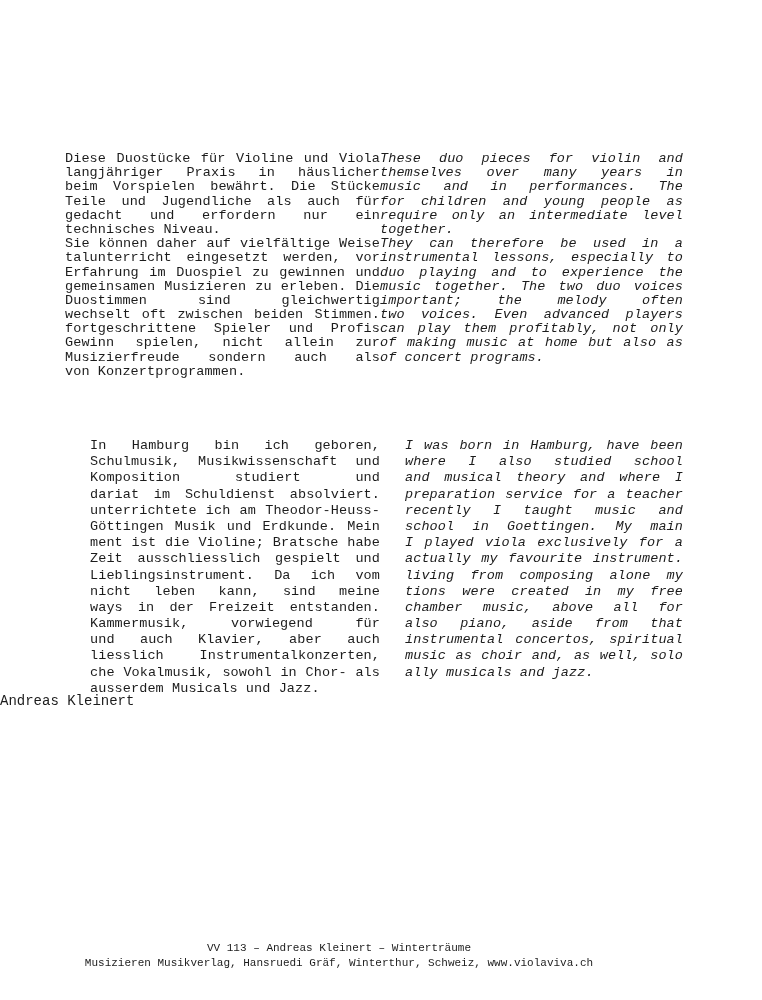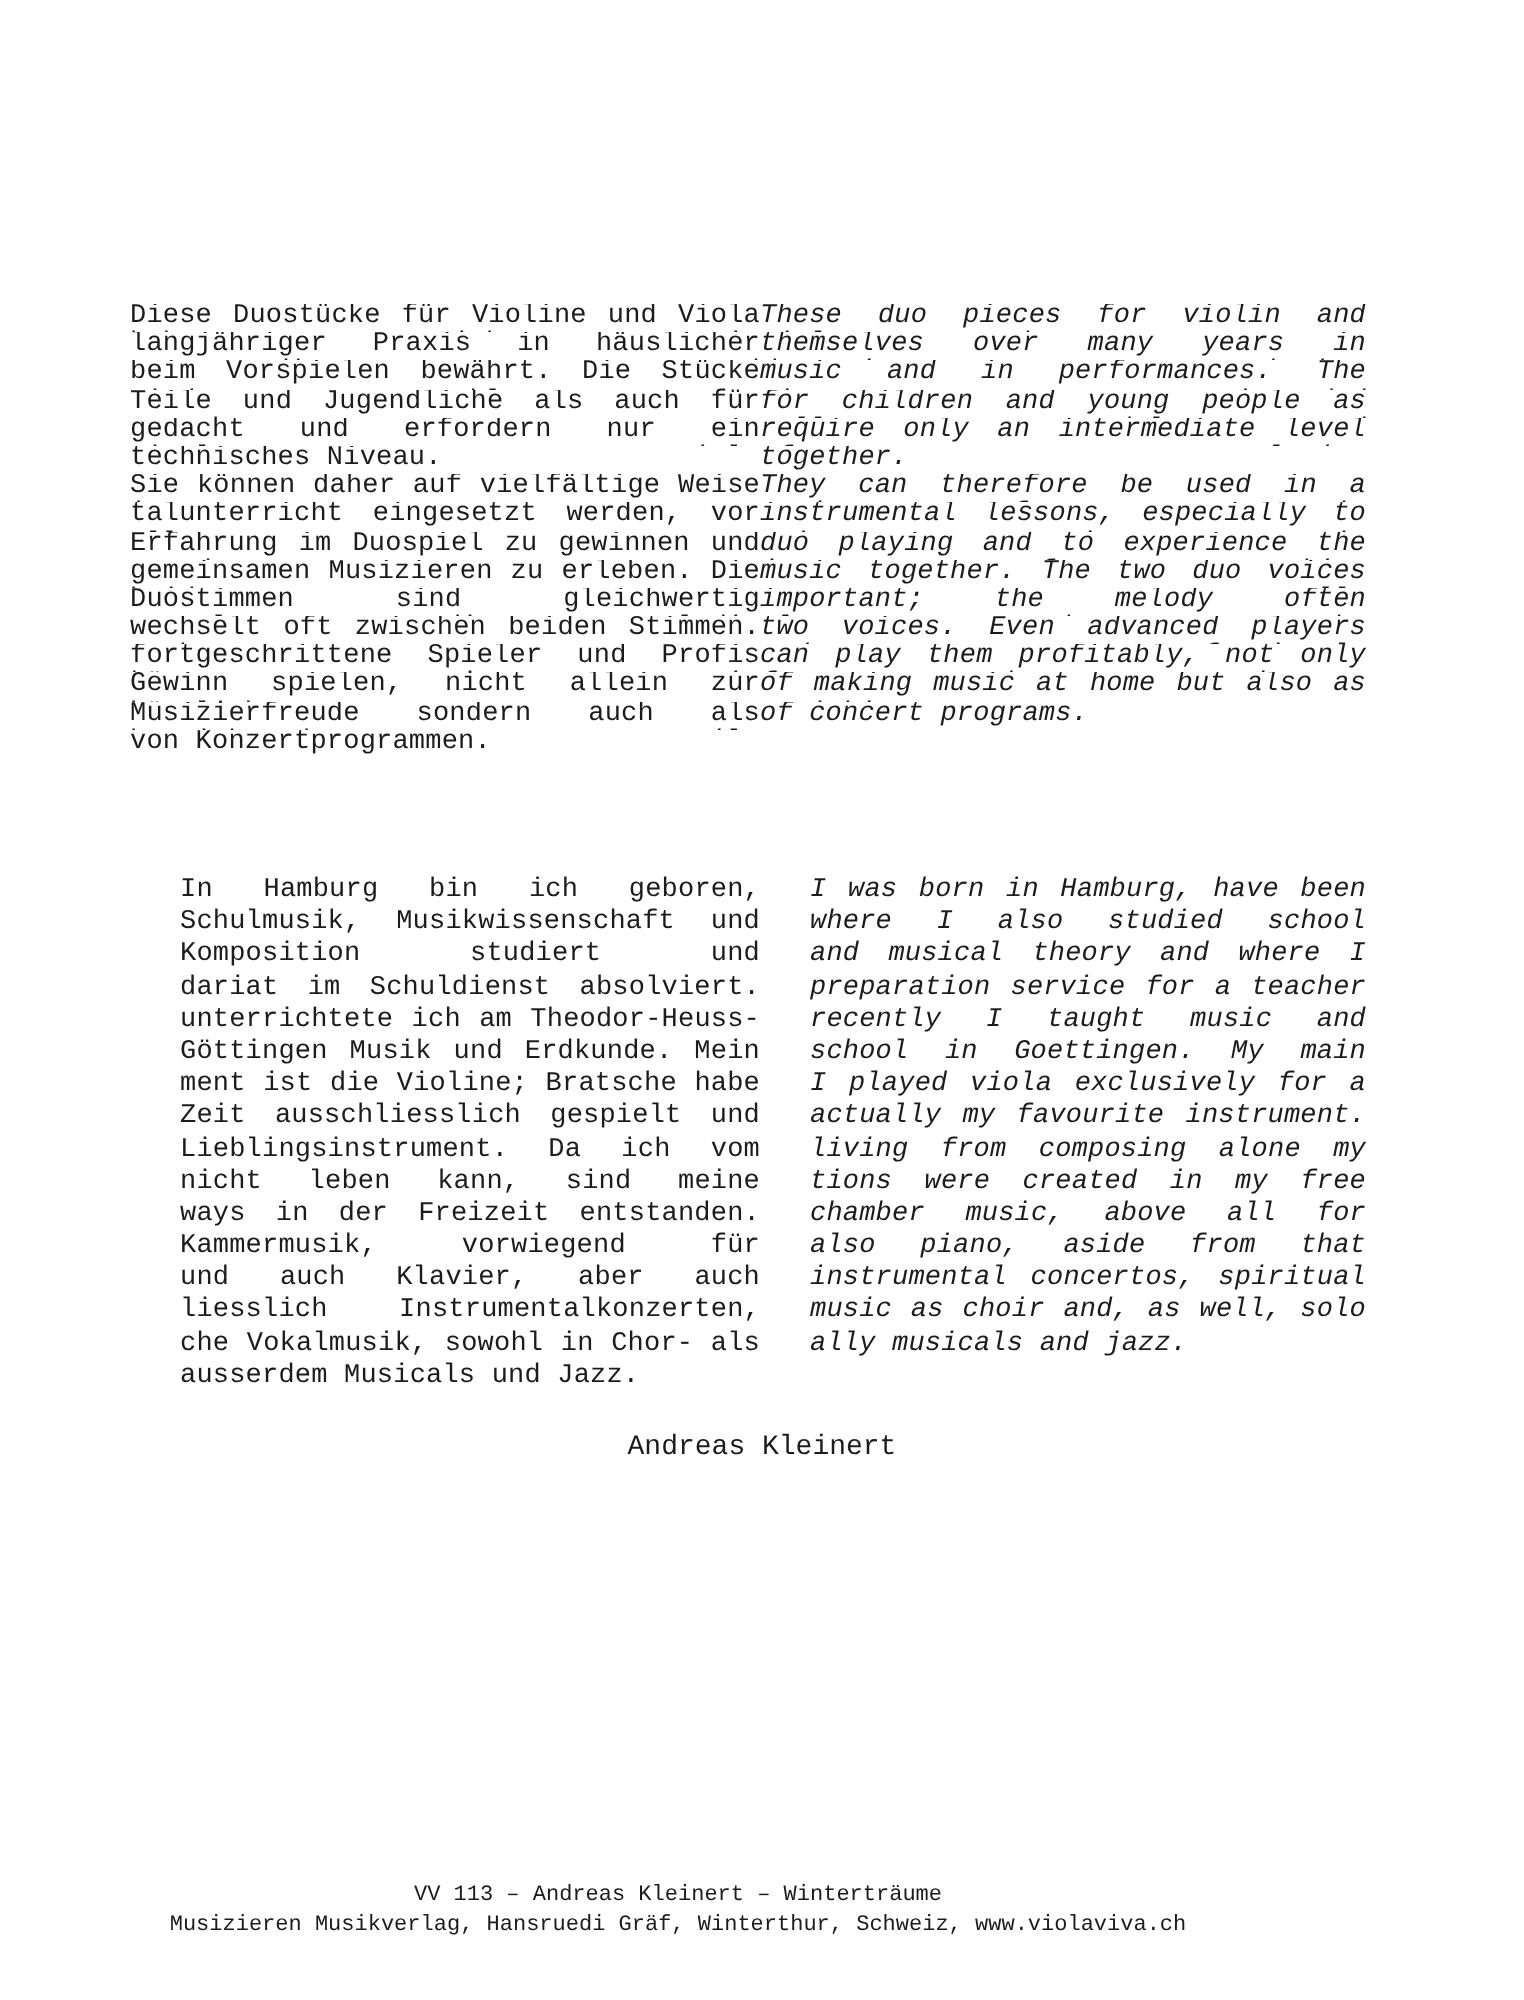--- a/index.html
+++ b/index.html
@@ -33,24 +33,23 @@
     text-align: justify;
     text-align-last: justify;
     overflow: hidden;
     letter-spacing: 0.1px;
   }
   .block-intro .line { line-height: 14.2px; height: 14.2px; }
   .block-bio   .line { line-height: 16.2px; height: 16.2px; margin-left: 25px; }
   .line.last { text-align-last: left; }
   .signature {
     position: absolute;
-    top: 716px;
+    top: 693px;
     left: 0;
     width: 762px;
-    text-align: center;
     font-size: 14px;
     line-height: 16px;
   }
   .footer {
     position: absolute;
     top: 941px;
     left: 0;
     width: 630px;
     text-align: center;
     font-size: 11px;

